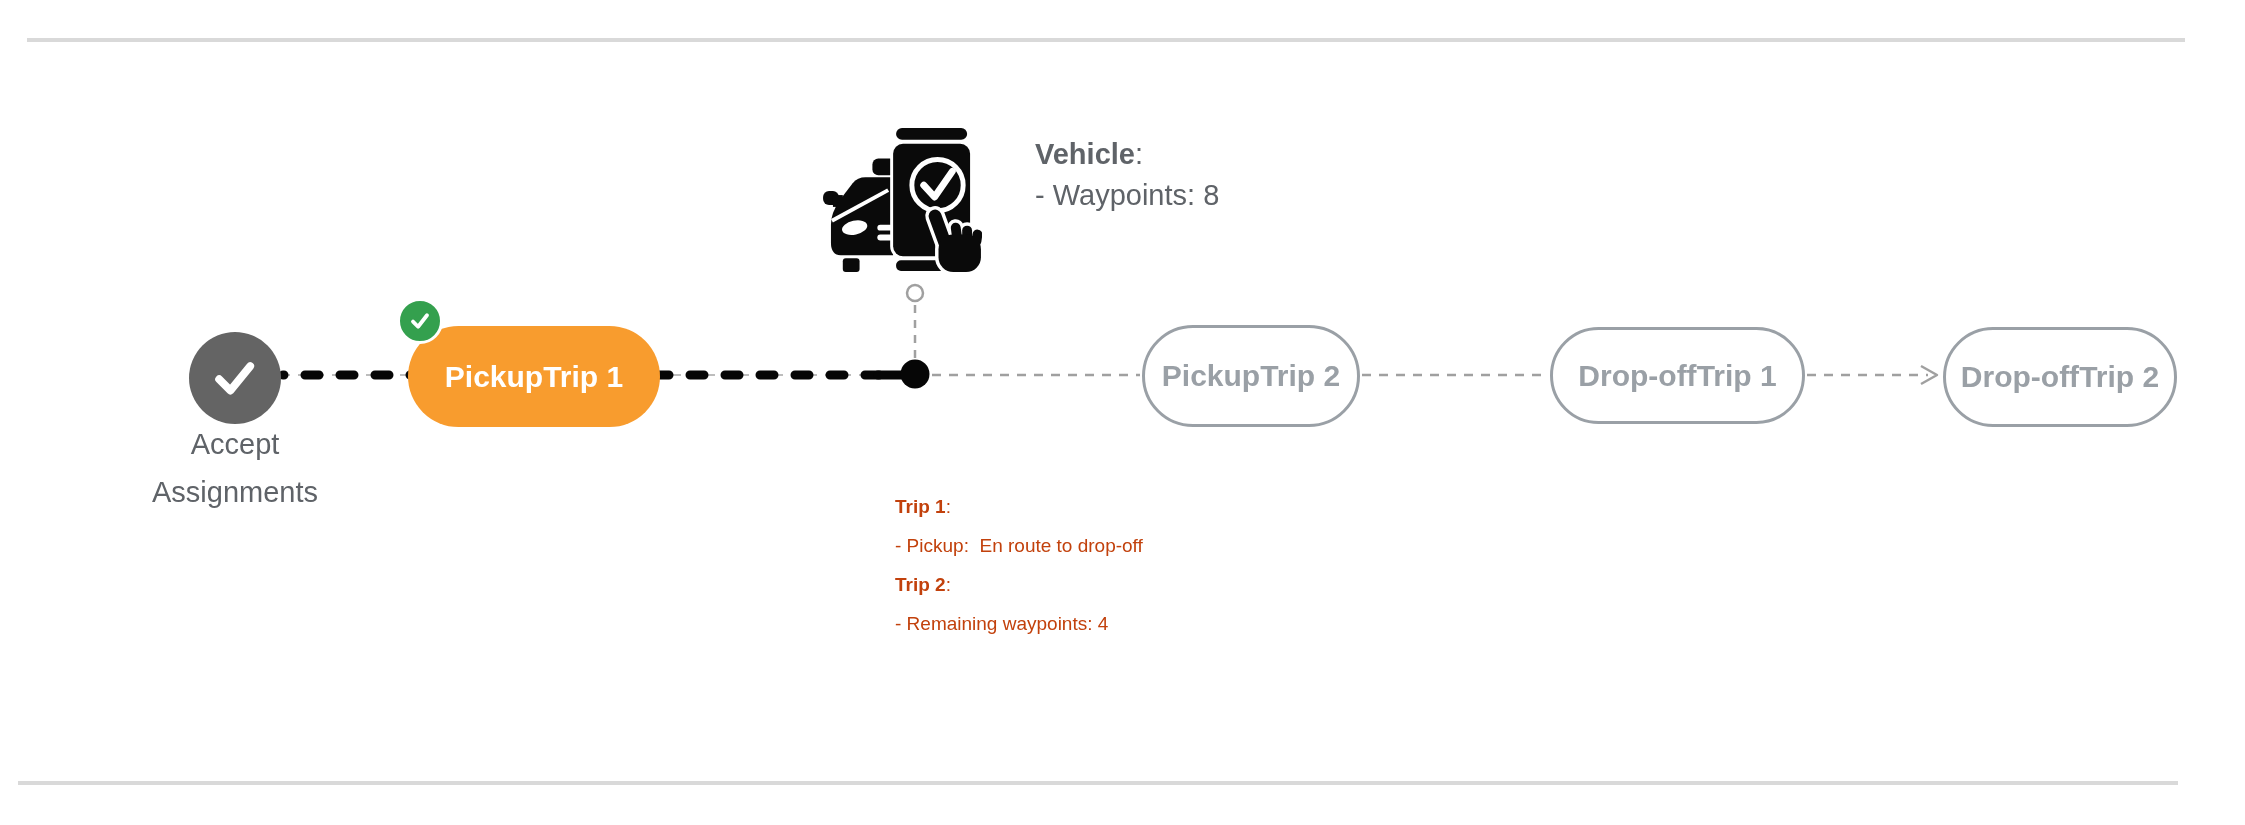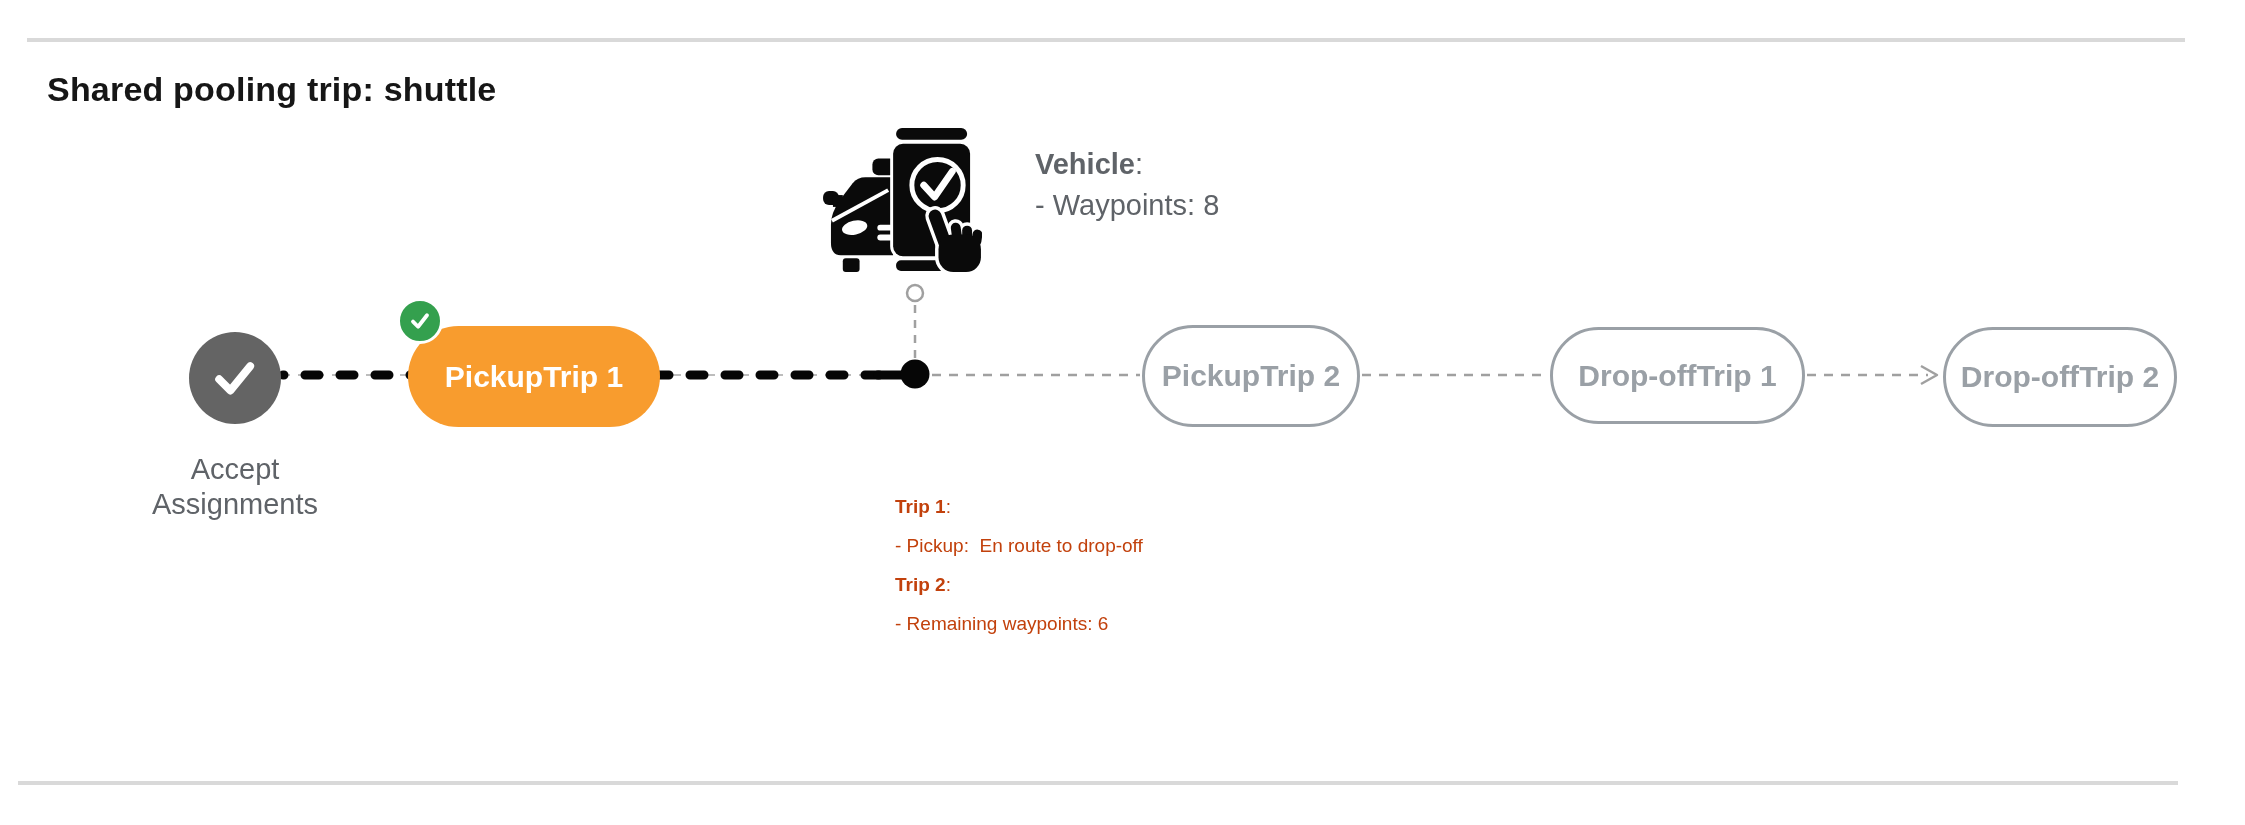--- a/index.html
+++ b/index.html
@@ -14,22 +14,22 @@
     position:absolute;left:47px;top:70px;font-size:34px;font-weight:700;color:#161616;
     letter-spacing:0.2px;white-space:nowrap;
   }
   #connector-layer{position:absolute;left:0;top:0;z-index:1;}
   .node{position:absolute;z-index:2;box-sizing:border-box;}
   #accept-node{
     left:189px;top:332px;width:92px;height:92px;border-radius:50%;background:#646464;
     display:flex;align-items:center;justify-content:center;
   }
   #accept-label{
-    position:absolute;left:110px;top:452px;width:250px;text-align:center;
-    font-size:29px;line-height:35px;color:#5f6368;z-index:2;
+    position:absolute;left:110px;top:420px;width:250px;text-align:center;
+    font-size:29px;line-height:48px;color:#5f6368;z-index:2;
   }
   .pill{
     display:flex;flex-direction:row;align-items:center;justify-content:center;
     font-weight:700;font-size:30px;line-height:36px;text-align:center;
   }
   #pill-pickup-trip1{
     left:408px;top:326px;width:252px;height:101px;border-radius:51px;
     background:#f89c2e;color:#ffffff;
   }
   .pill-pending{
@@ -39,38 +39,37 @@
   #pill-dropoff-trip1{left:1550px;top:327px;width:255px;height:97px;border-radius:49px;}
   #pill-dropoff-trip2{left:1943px;top:327px;width:234px;height:100px;border-radius:50px;}
   #completed-badge{
     left:397px;top:298px;width:46px;height:46px;border-radius:50%;
     background:#34a04e;border:3px solid #ffffff;z-index:3;
     display:flex;align-items:center;justify-content:center;
   }
   #vehicle-icon{position:absolute;left:822px;top:126px;z-index:2;}
   #vehicle-info{
     position:absolute;left:1035px;top:134px;font-size:29px;line-height:41px;
-    color:#5f6368;z-index:2;margin-top:10px;
+    color:#5f6368;z-index:2;
   }
   #trip-info{
     position:absolute;left:895px;top:487px;font-size:19px;line-height:39px;
     color:#c2410c;z-index:2;
   }
   .info-line{white-space:pre-wrap;}
   .bold{font-weight:700;}
 </style>
 </head>
 <body>
 
 <div id="stage">
 
   <div class="divider" id="divider-top"></div>
   <div class="divider" id="divider-bottom"></div>
 
-  <div id="page-title">Shared pooling trip: shuttle</div>
 
   <svg id="connector-layer" width="2245" height="825" viewBox="0 0 2245 825">
 
     <line x1="281" y1="375" x2="900" y2="375" stroke="#bdbdbd" stroke-width="2" stroke-dasharray="9 8"></line>
 
     <line x1="283" y1="375" x2="899" y2="375" stroke="#060606" stroke-width="9" stroke-linecap="round" stroke-dasharray="14 21" stroke-dashoffset="13"></line>
 
     <line x1="878" y1="375" x2="902" y2="375" stroke="#060606" stroke-width="9" stroke-linecap="round"></line>
 
     <line x1="932" y1="375" x2="1140" y2="375" stroke="#a0a0a0" stroke-width="2.5" stroke-dasharray="9 8"></line>
@@ -167,16 +166,16 @@
 
   <div id="vehicle-info">
     <div class="info-line"><span class="bold">Vehicle</span><span>:</span></div>
     <div class="info-line">- Waypoints: 8</div>
   </div>
 
   <div id="trip-info">
     <div class="info-line"><span class="bold">Trip 1</span><span>:</span></div>
     <div class="info-line">- Pickup:  En route to drop-off</div>
     <div class="info-line"><span class="bold">Trip 2</span><span>:</span></div>
-    <div class="info-line">- Remaining waypoints: 6</div>
+    <div class="info-line">- Remaining waypoints: 4</div>
   </div>
 
 </div>
 
 </body></html>

